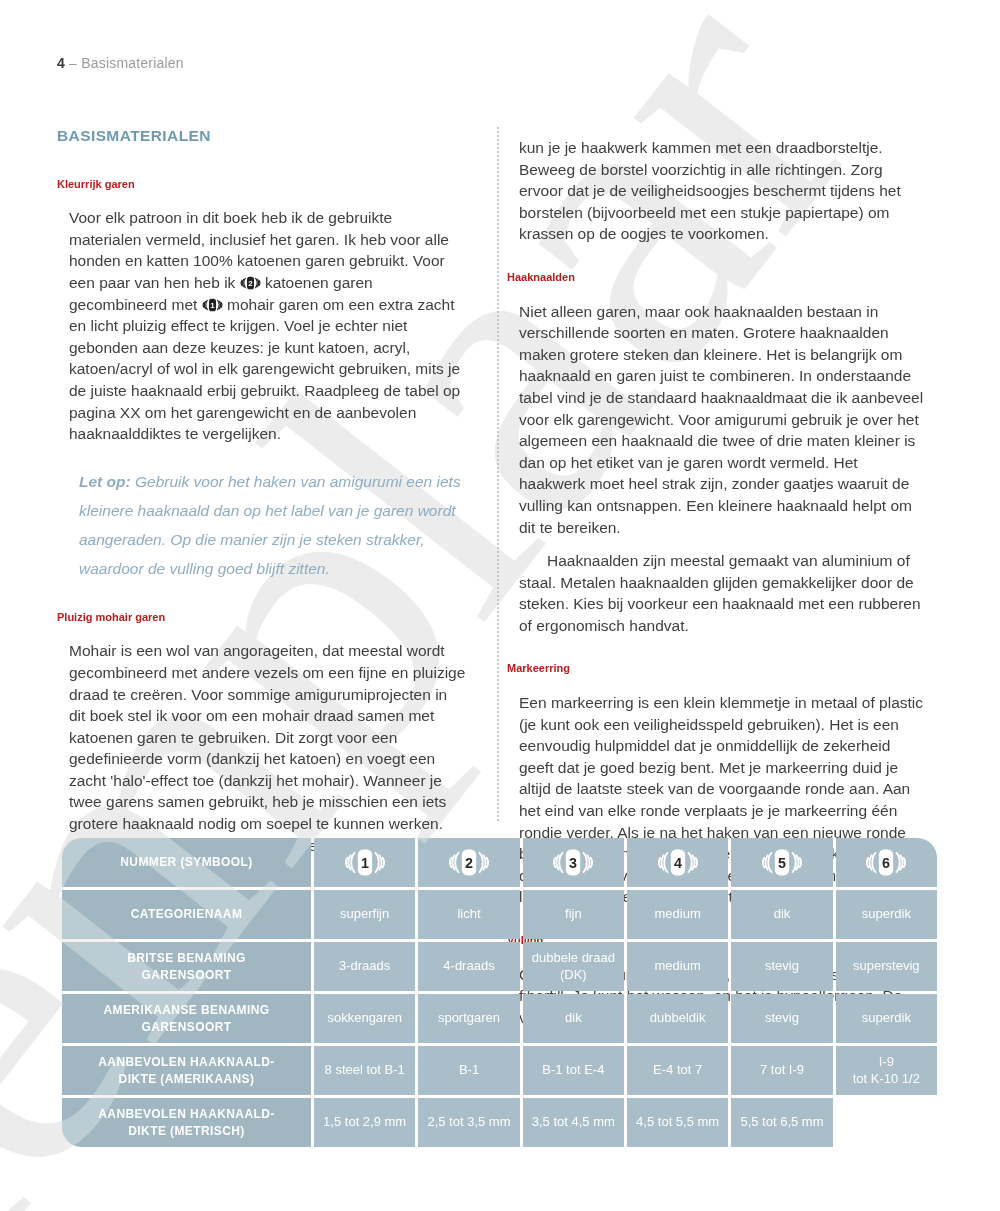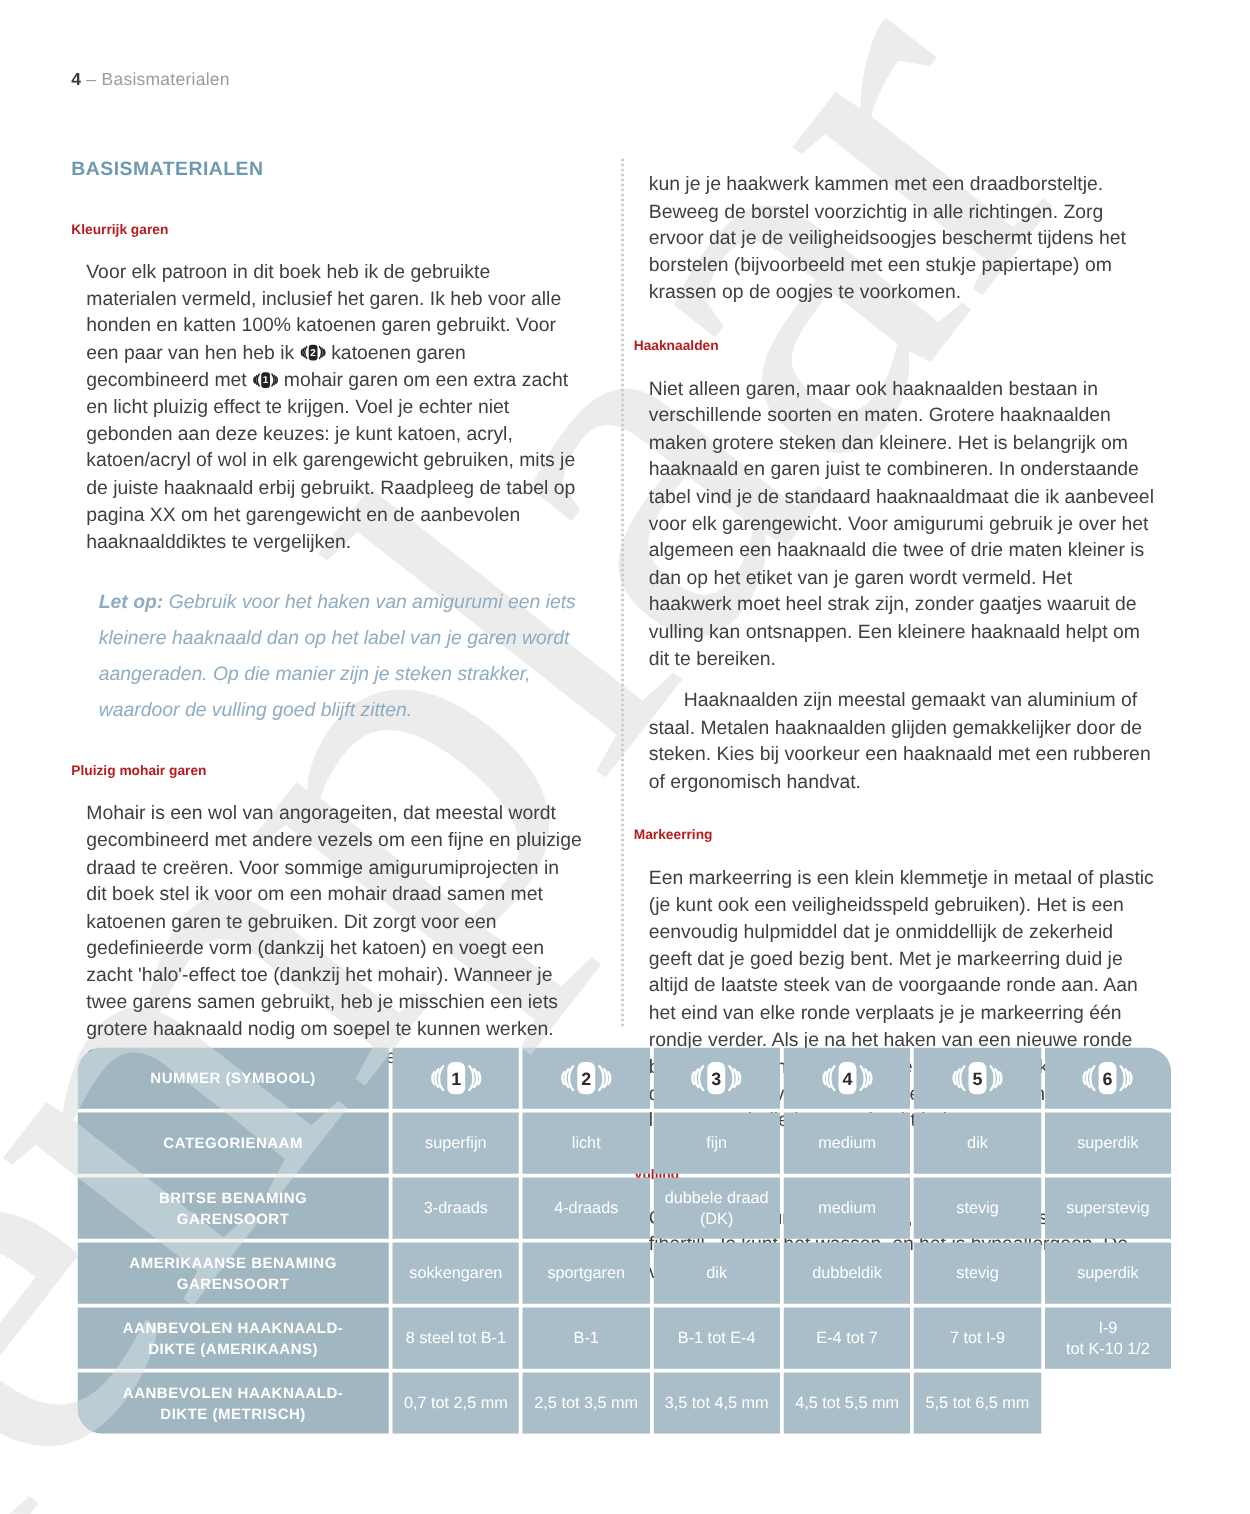--- a/index.html
+++ b/index.html
@@ -228,20 +228,20 @@
   <div class="cell">8 steel tot B-1</div>
   <div class="cell">B-1</div>
   <div class="cell">B-1 tot E-4</div>
   <div class="cell">E-4 tot 7</div>
   <div class="cell">7 tot I-9</div>
   <div class="cell">I-9
 tot K-10 1/2</div>
 
   <div class="cell label">AANBEVOLEN HAAKNAALD-
 DIKTE (METRISCH)</div>
-  <div class="cell">0,7 tot 2,5 mm</div>
+  <div class="cell">1,5 tot 2,9 mm</div>
   <div class="cell">2,5 tot 3,5 mm</div>
   <div class="cell">3,5 tot 4,5 mm</div>
   <div class="cell">4,5 tot 5,5 mm</div>
   <div class="cell">5,5 tot 6,5 mm</div>
 
   <div class="wm-table">Leesexemplaar</div>
 </div>
 
 </body></html>

